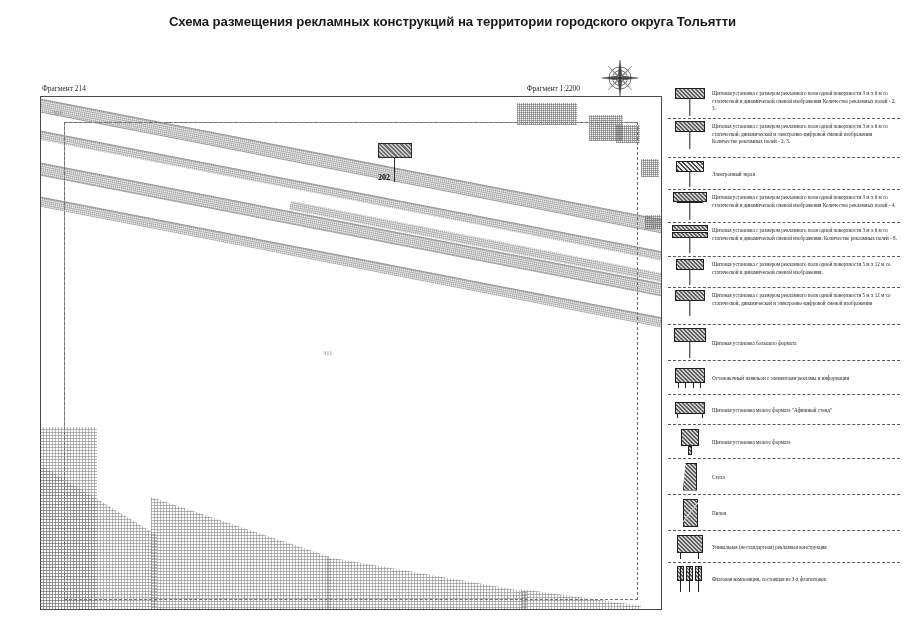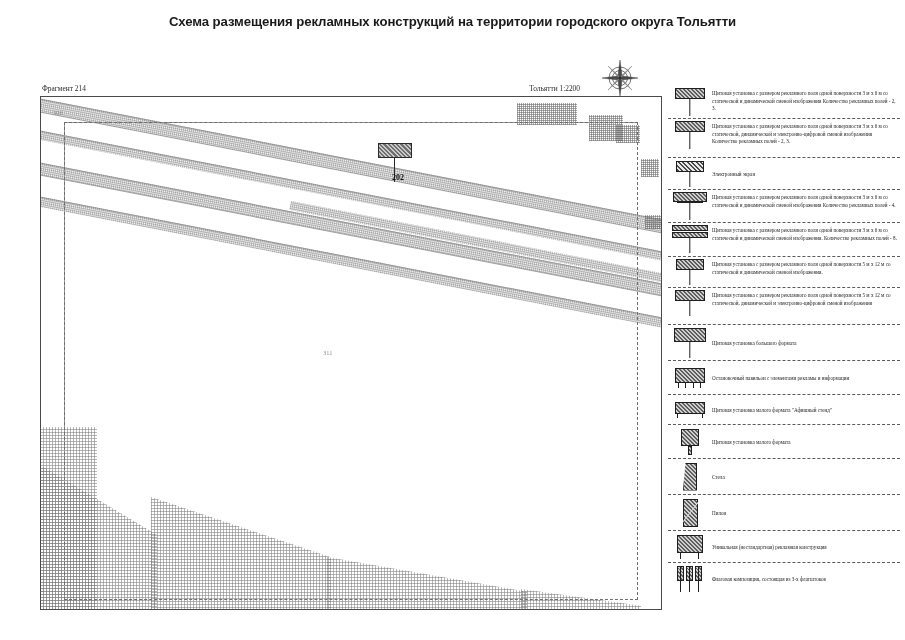--- a/index.html
+++ b/index.html
@@ -151,21 +151,21 @@
       repeating-linear-gradient(45deg, #6f6f6f 0 1.5px, #c9c9c9 1.5px 3px);
   }
   .map-marker .pole {
     position: absolute;
     left: 16px; top: 15px;
     width: 1.4px; height: 24px;
     background: #2a2a2a;
   }
   .map-marker .mnum {
     position: absolute;
-    left: 14px; top: 30px;
+    left: 0; top: 30px;
     font-size: 8px;
     font-weight: bold;
     color: #111;
     white-space: nowrap;
   }
 
   
   .legend {
     position: absolute;
     left: 668px;
@@ -248,21 +248,21 @@
     transform: translate(-50%,-50%) rotate(38deg);
   }
 </style>
 </head>
 <body>
 
 <div class="page-title">Схема размещения рекламных конструкций на территории городского округа Тольятти</div>
 
 <div class="map-header">
   <div class="fragment-label">Фрагмент 214</div>
-  <div class="scale-label">Тольятти 1:2200</div>
+  <div class="scale-label">Фрагмент 1:2200</div>
 </div>
 
 <div class="compass">
   <svg viewBox="0 0 44 44" width="44" height="44">
     <g stroke="#3a3a3a" fill="none" stroke-width="0.7">
       <circle cx="22" cy="22" r="11"></circle>
       <circle cx="22" cy="22" r="7.5"></circle>
       <circle cx="22" cy="22" r="3"></circle>
     </g>
 

